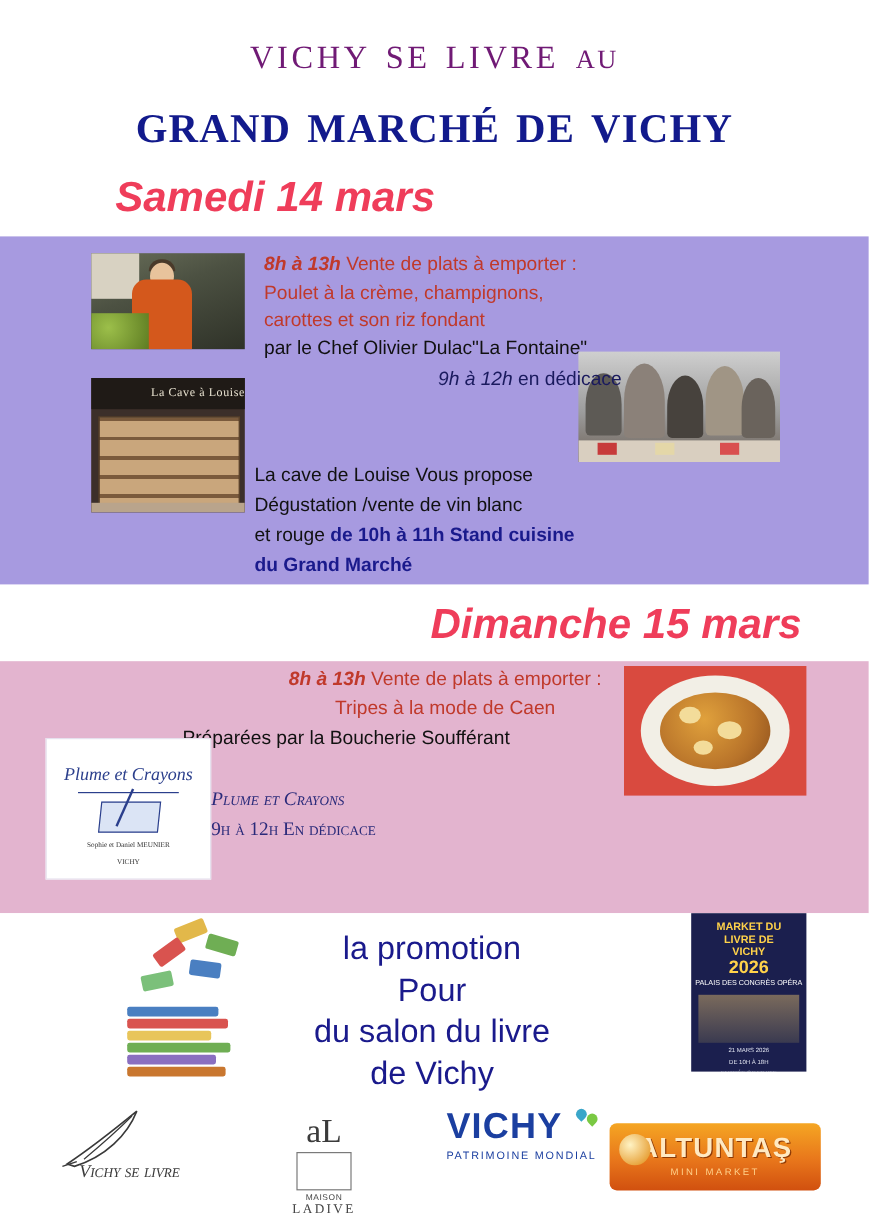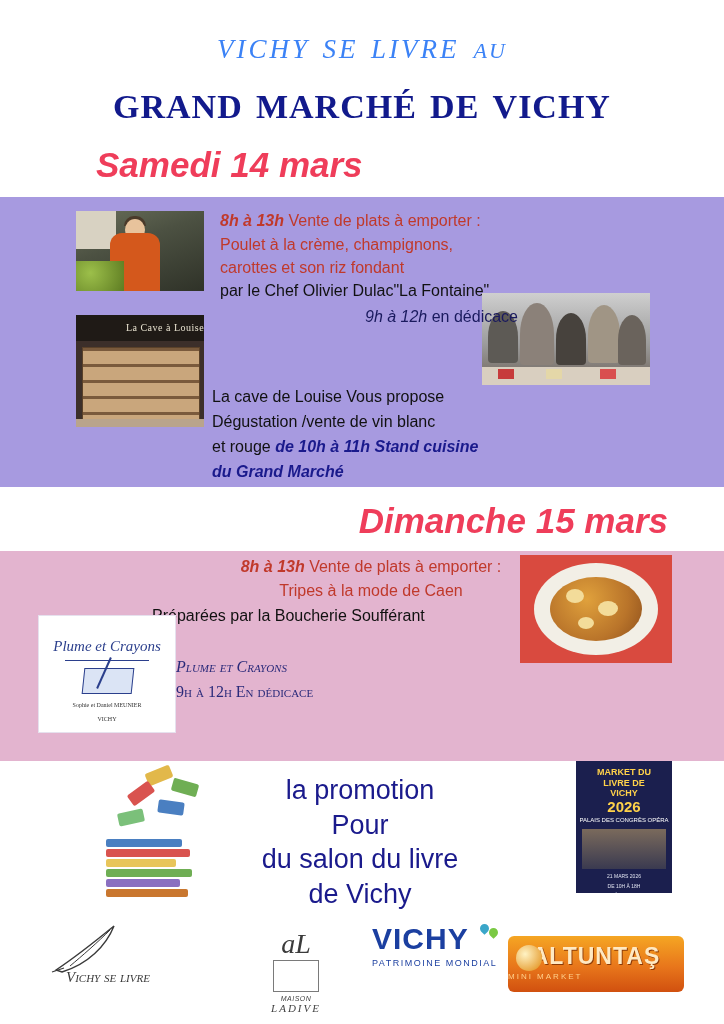--- a/index.html
+++ b/index.html
@@ -18,25 +18,24 @@
   
   .header {
     padding-top: 26px;
     text-align: center;
     background: #ffffff;
   }
   .title-line1 {
     font-family: "Liberation Serif", serif;
     font-size: 38px;
     letter-spacing: 3px;
-    color: #3b82f6;
+    color: #701a75;
     font-variant: small-caps;
     text-transform: lowercase;
     line-height: 1.05;
-    font-style: italic;
   }
   .title-line1 .au {
     font-size: 31px;
     margin-left: 14px;
     letter-spacing: 2px;
   }
   .title-line2 {
     font-family: "Liberation Serif", serif;
     font-size: 49px;
     letter-spacing: 1px;
@@ -238,21 +237,21 @@
   .sat-t2 {
     left: 228px; top: 108px; width: 290px;
     font-size: 16px; color: #1a1a5e; line-height: 1.5; text-align: right;
   }
   .sat-t2 .nm { font-size: 17px; }
   .sat-t2 .hour { font-style: italic; }
   .sat-t3 {
     left: 212px; top: 188px; width: 400px;
     font-size: 16px; color: #111; line-height: 1.55;
   }
-  .sat-t3 .blue-it { color:#1a1a8c; font-style: italic; font-weight: bold; }
+  .sat-t3 .blue-it { color:#1a1a8c; font-weight: bold; }
 
   .sun-t1 {
     left: 186px; top: 4px; width: 370px;
     font-size: 16px; color: #c0392b; line-height: 1.5; text-align: center;
   }
   .sun-t1 .hour { font-style: italic; font-weight: bold; }
   .sun-t2 {
     left: 152px; top: 56px; width: 390px;
     font-size: 16px; color: #111;
   }
@@ -316,21 +315,21 @@
   .logo {
     position: absolute; bottom: 0;
   }
   .logo-vsl { left: 30px; width: 160px; height: 70px; }
   .logo-vsl .quill-svg { position:absolute; left:18px; top:0; }
   .logo-vsl .nm {
     position: absolute; left: 36px; bottom: 6px;
     font-family: "Liberation Serif", serif; font-style: italic;
     font-size: 15px; color: #3a3a3a; font-variant: small-caps;
   }
-  .logo-ladive { left: 250px; width: 92px; height: 70px; text-align:center;font-style:italic; }
+  .logo-ladive { left: 224px; width: 92px; height: 70px; text-align:center; }
   .logo-ladive .al {
     font-family: "Liberation Serif", serif; font-size: 28px; color:#3b3b3b;
     display:block; margin-top: 8px; line-height:1;
   }
   .logo-ladive .box { width: 44px; height: 30px; border: 1px solid #7a7a7a; margin: 2px auto 0; }
   .logo-ladive .sub1 { font-size: 7px; color:#444; letter-spacing:.5px; margin-top:3px;}
   .logo-ladive .sub2 { font-size: 11px; color:#444; letter-spacing:2px; font-family:"Liberation Serif",serif;}
   .logo-vichy { left: 372px; width: 130px; height: 70px; }
   .logo-vichy .vw {
     font-family: "Liberation Sans", sans-serif; font-weight: bold; font-size: 30px;
@@ -350,21 +349,21 @@
     right: 40px; width: 176px; height: 56px;
     background: linear-gradient(180deg,#f5a623 0%, #e8761b 55%, #d1500f 100%);
     border-radius: 6px;
   }
   .logo-alt .an {
     text-align:center; color:#ffe9c2; font-weight:bold; font-size: 23px;
     letter-spacing: 1px; padding-top: 7px; font-family:"Liberation Sans",sans-serif;
     text-shadow: 1px 1px 0 #8d3a06;
   }
   .logo-alt .as {
-    text-align:left; color:#ffd08a; font-size: 8px; letter-spacing: 2px; margin-top: 2px;
+    text-align:center; color:#ffd08a; font-size: 8px; letter-spacing: 2px; margin-top: 2px;
   }
   .logo-alt .circle {
     position:absolute; left: 8px; top: 9px; width: 26px; height: 26px;
     border-radius: 50%; background: radial-gradient(circle at 35% 35%, #fff3c4, #e0890f);
   }
 </style>
 </head>
 <body>
 
 <div class="header">

